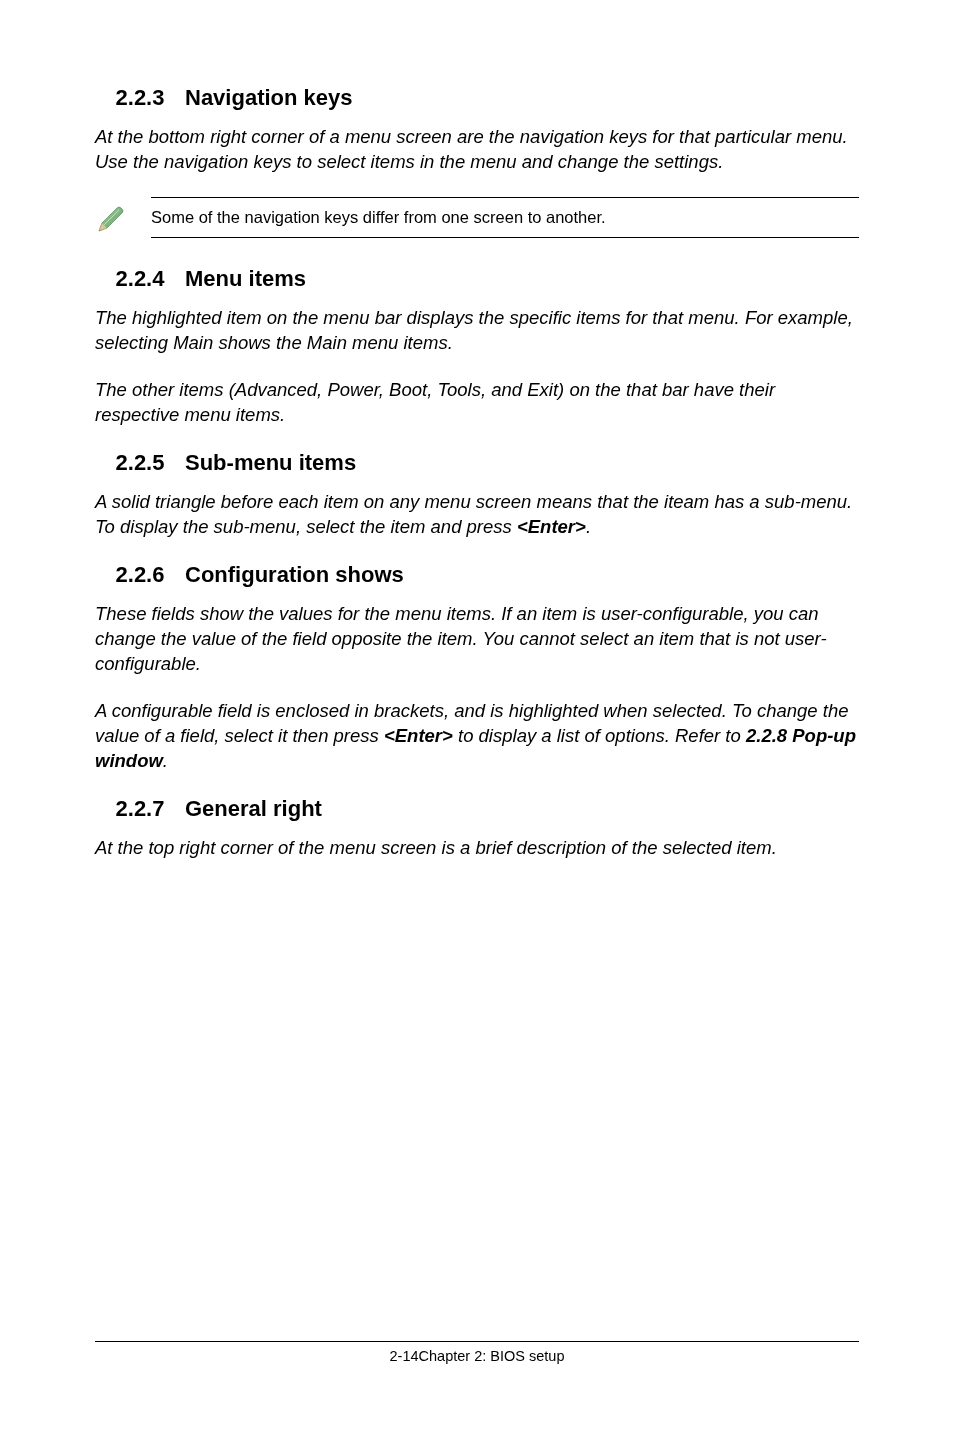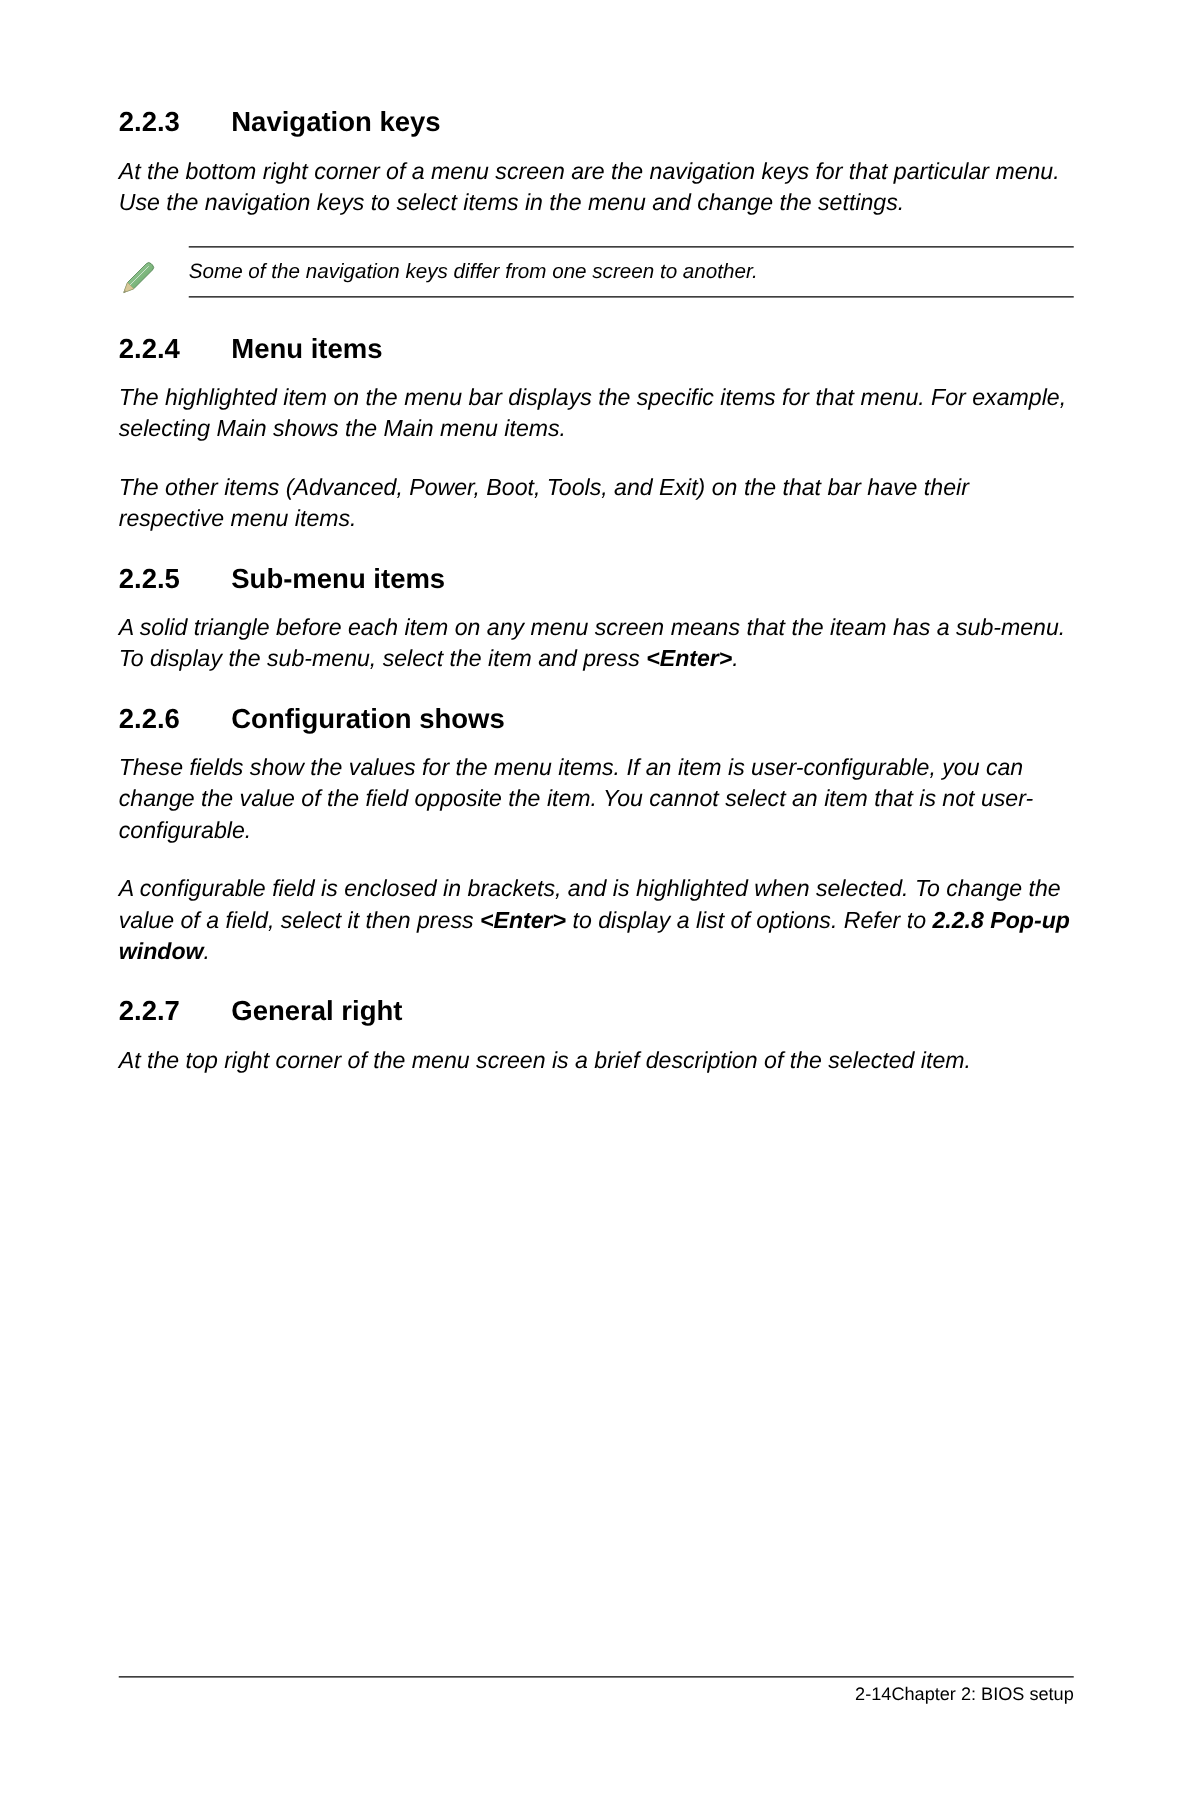--- a/index.html
+++ b/index.html
@@ -17,33 +17,33 @@
       padding: 85px 95px 0 95px;
     }
     .heading {
       font-weight: bold;
       font-size: 22px;
       margin-bottom: 14px;
       display: flex;
     }
     .heading .num {
       min-width: 90px;
+      text-align: center;
     }
     .body-text {
       font-size: 18.5px;
       line-height: 1.35;
       margin-bottom: 22px;
       font-style: italic;
     }
     .note-row {
       display: flex;
-      align-items: flex-end;
+      align-items: center;
       margin-top: 12px;
       margin-bottom: 28px;
-      font-style: italic;
     }
     .note-icon {
       width: 32px;
       height: 32px;
       flex-shrink: 0;
       margin-right: 24px;
       margin-top: 4px;
     }
     .note-body {
       flex: 1;
@@ -54,21 +54,21 @@
     }
     .footer {
       position: absolute;
       bottom: 74px;
       left: 95px;
       right: 95px;
       border-top: 1px solid #000;
       padding-top: 6px;
       font-size: 14.5px;
       display: flex;
-      justify-content: flex-end;
+      justify-content: center;
     }
     b {
       font-weight: bold;
     }
   </style>
 </head>
 <body>
 
 <div class="heading">
   <span class="num">2.2.3</span>

